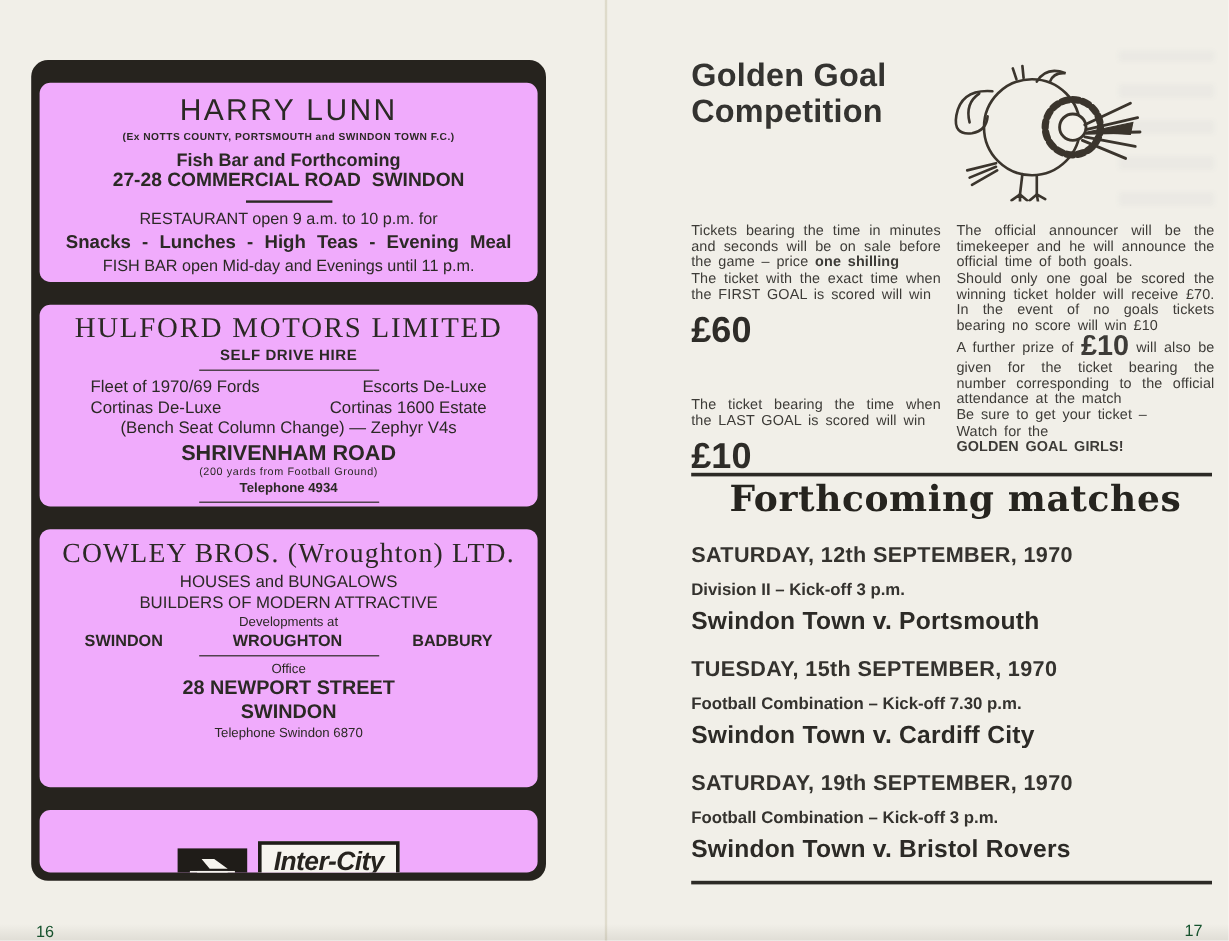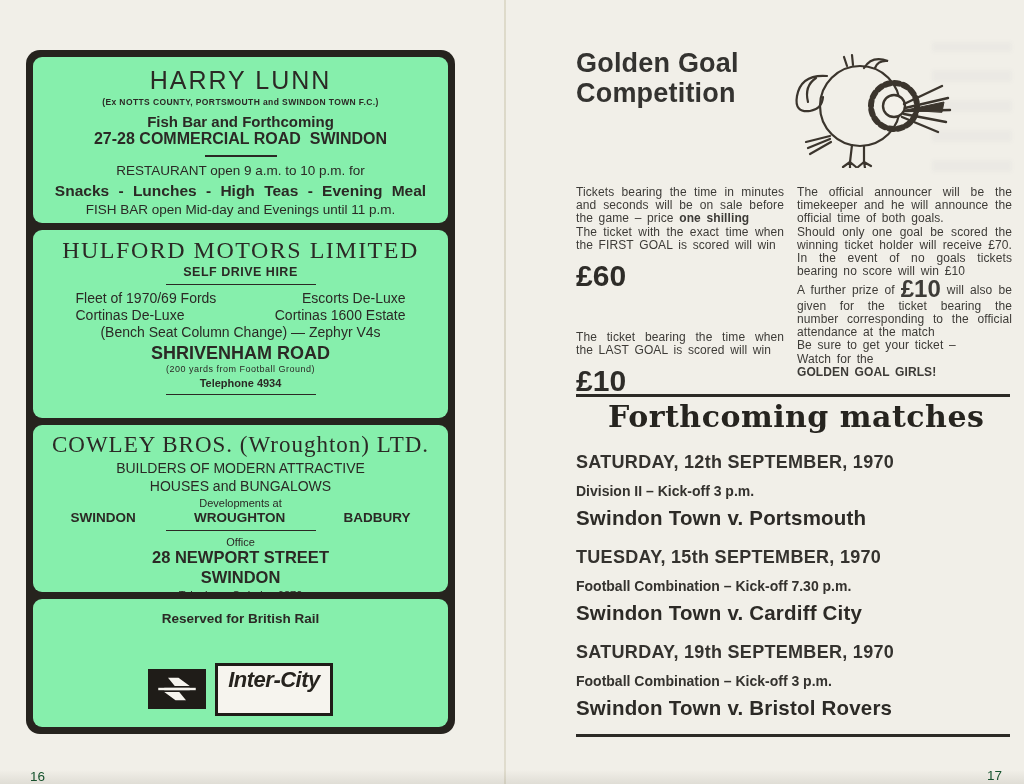--- a/index.html
+++ b/index.html
@@ -21,22 +21,22 @@
 
   .ghost{ position:absolute; left:932px; top:42px; width:80px; height:130px; filter:blur(2px); opacity:.6;
     background:repeating-linear-gradient(0deg, rgba(95,105,135,.07) 0 12px, rgba(0,0,0,0) 12px 30px); }
   .ghost2{ position:absolute; left:60px; top:596px; width:330px; height:110px; filter:blur(2px);
     background:repeating-linear-gradient(0deg, rgba(100,110,95,.05) 0 8px, rgba(0,0,0,0) 8px 22px); }
 
   
   .ad-frame{ position:absolute; left:26px; top:50px; width:429px; height:684px;
     background:#26231e; border-radius:14px; padding:7px;
     display:flex; flex-direction:column; gap:7px; }
-  .panel{ background:#86efac; border-radius:9px; text-align:center; overflow:hidden; color:#2b2925;}
-  .p-hl{ height:166px; } .p-hm{ height:188px; } .p-cb{ height:167px; } .p-br{ flex:1; }
+  .panel{ background:#f0abfc; border-radius:9px; text-align:center; overflow:hidden; color:#2b2925;margin-top:12px;}
+  .p-hl{ height:166px; } .p-hm{ height:168px; } .p-cb{ height:215px; } .p-br{ flex:1; }
 
   .hl-title{ font-size:25px; letter-spacing:2px; font-weight:400; margin-top:9px; }
   .hl-sub{ font-size:8.5px; font-weight:bold; letter-spacing:.4px; margin-top:2px; }
   .hl-fish{ font-size:15px; font-weight:bold; margin-top:6px; }
   .hl-road{ font-size:16px; font-weight:bold; white-space:pre; }
   .rule-s{ width:72px; border-top:2px solid #2b2925; margin:7px auto 6px; }
   .hl-open{ font-size:13.5px; }
   .hl-snacks{ font-size:15.5px; font-weight:bold; margin-top:4px; word-spacing:5px; }
   .hl-fishbar{ font-size:13.5px; margin-top:2px; }
 
@@ -137,22 +137,22 @@
       <div class="hm-line">(Bench Seat Column Change) — Zephyr V4s</div>
       <div class="hm-addr">SHRIVENHAM ROAD</div>
       <div class="hm-note">(200 yards from Football Ground)</div>
       <div class="hm-tel">Telephone 4934</div>
       <div class="rule-m"></div>
 
     </section>
 
     <section class="panel p-cb">
       <div class="serif-title cb-title">COWLEY BROS. (Wroughton) LTD.</div>
+      <div class="cb-line">HOUSES and BUNGALOWS</div>
       <div class="cb-line">BUILDERS OF MODERN ATTRACTIVE</div>
-      <div class="cb-line">HOUSES and BUNGALOWS</div>
       <div class="cb-dev">Developments at</div>
       <div class="cb-locs">
         <span>SWINDON</span>
         <span>WROUGHTON</span>
         <span>BADBURY</span>
       </div>
       <div class="rule-m"></div>
       <div class="cb-office">Office</div>
       <div class="cb-addr">28 NEWPORT STREET</div>
       <div class="cb-addr">SWINDON</div>

